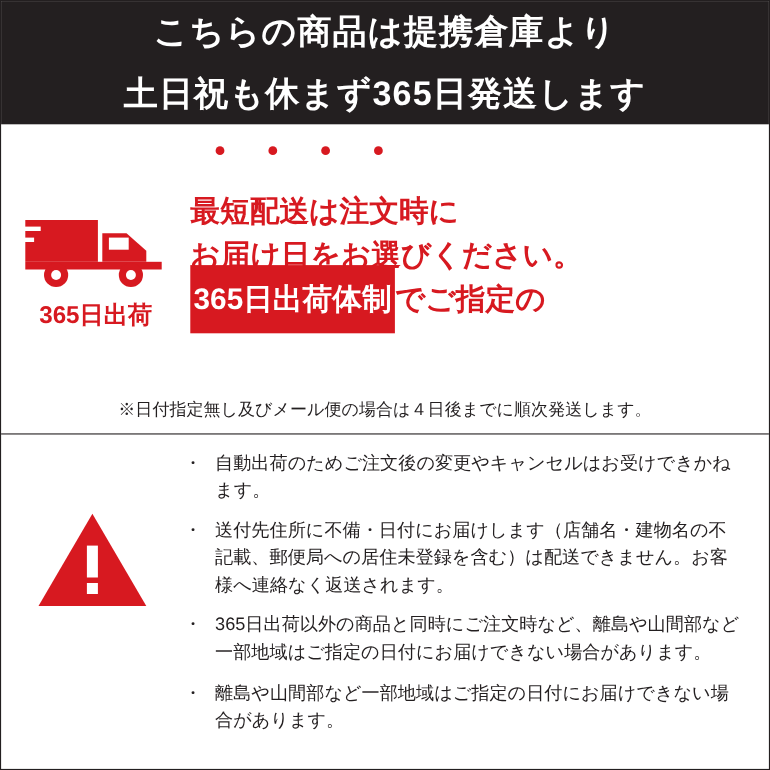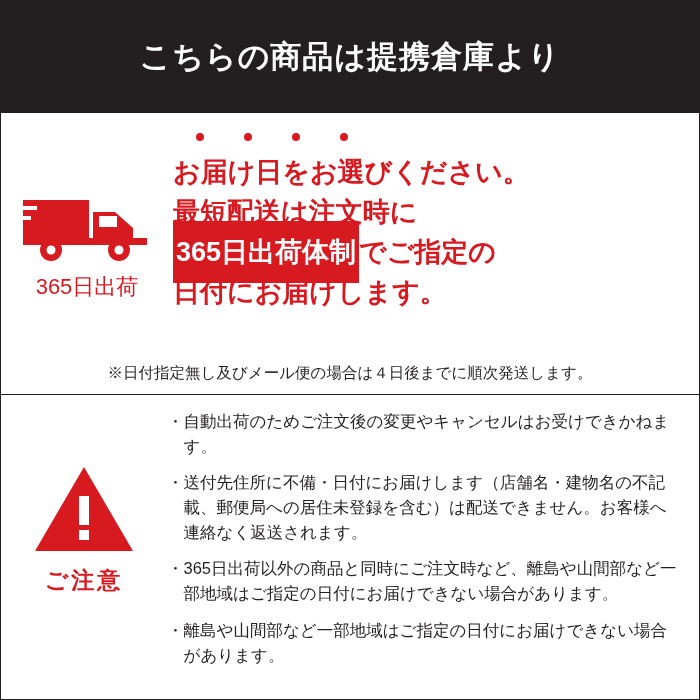--- a/index.html
+++ b/index.html
@@ -62,21 +62,21 @@
     align-items: center;
     justify-content: center;
     padding-top: 26px;
   }
   .truck-svg {
     display: block;
   }
   .truck-label {
     color: #d71920;
     font-size: 22px;
-    font-weight: normal;
+    font-weight: bold;
     margin-top: 8px;
     letter-spacing: 0px;
   }
   .mid-text {
     flex: 1 1 auto;
     padding-right: 12px;
     display: flex;
     flex-direction: column;
     justify-content: center;
   }
@@ -151,29 +151,31 @@
     font-size: 16.5px;
     color: #231f20;
     line-height: 1.52;
   }
   .bullet {
     flex: 0 0 16px;
     color: #231f20;
   }
   .caution-text {
     flex: 1 1 auto;
+    margin-left: 12px;
   }
 </style>
 </head>
 <body>
 
 <div class="banner">
 
   <div class="header">
     <div class="header-line">こちらの商品は提携倉庫より</div>
+    <div class="header-line">土日祝も休まず365日発送します</div>
   </div>
 
   <div class="mid">
     <div class="dot-row">
       <span></span>
         <span></span>
         <span></span>
         <span></span>
     </div>
     <div class="mid-main">
@@ -194,37 +196,35 @@
             <circle cx="98" cy="60" r="4.5" fill="#ffffff"></circle>
 
             <rect x="0" y="16" width="16" height="4" fill="#ffffff"></rect>
             <rect x="0" y="26" width="10" height="4" fill="#ffffff"></rect>
           </g>
         </svg>
         <div class="truck-label">365日出荷</div>
       </div>
 
       <div class="mid-text">
+        <div class="mid-line">最短配送は注文時に</div>
         <div class="mid-line">お届け日をお選びください。</div>
-        <div class="mid-line">最短配送は注文時に</div>
         <div class="mid-line"><span class="hl">365日出荷体制</span><span>でご指定の</span></div>
-        <div class="mid-line">日付にお届けします。</div>
       </div>
     </div>
     <div class="note">※日付指定無し及びメール便の場合は４日後までに順次発送します。</div>
   </div>
 
   <div class="caution">
     <div class="caution-left">
       <svg class="warn-svg" width="104" height="92" viewBox="0 0 104 92">
         <path d="M52 4 L101 88 L3 88 Z" fill="#d71920"></path>
         <rect x="47" y="33" width="10" height="29" fill="#ffffff"></rect>
         <rect x="47" y="67" width="10" height="10" fill="#ffffff"></rect>
       </svg>
-      <div class="caution-label">ご注意</div>
     </div>
     <div class="caution-list">
       <div class="caution-item">
         <span class="bullet">・</span>
         <span class="caution-text">自動出荷のためご注文後の変更やキャンセルはお受けできかねます。</span>
       </div>
       <div class="caution-item">
         <span class="bullet">・</span>
         <span class="caution-text">送付先住所に不備・日付にお届けします（店舗名・建物名の不記載、郵便局への居住未登録を含む）は配送できません。お客様へ連絡なく返送されます。</span>
       </div>

